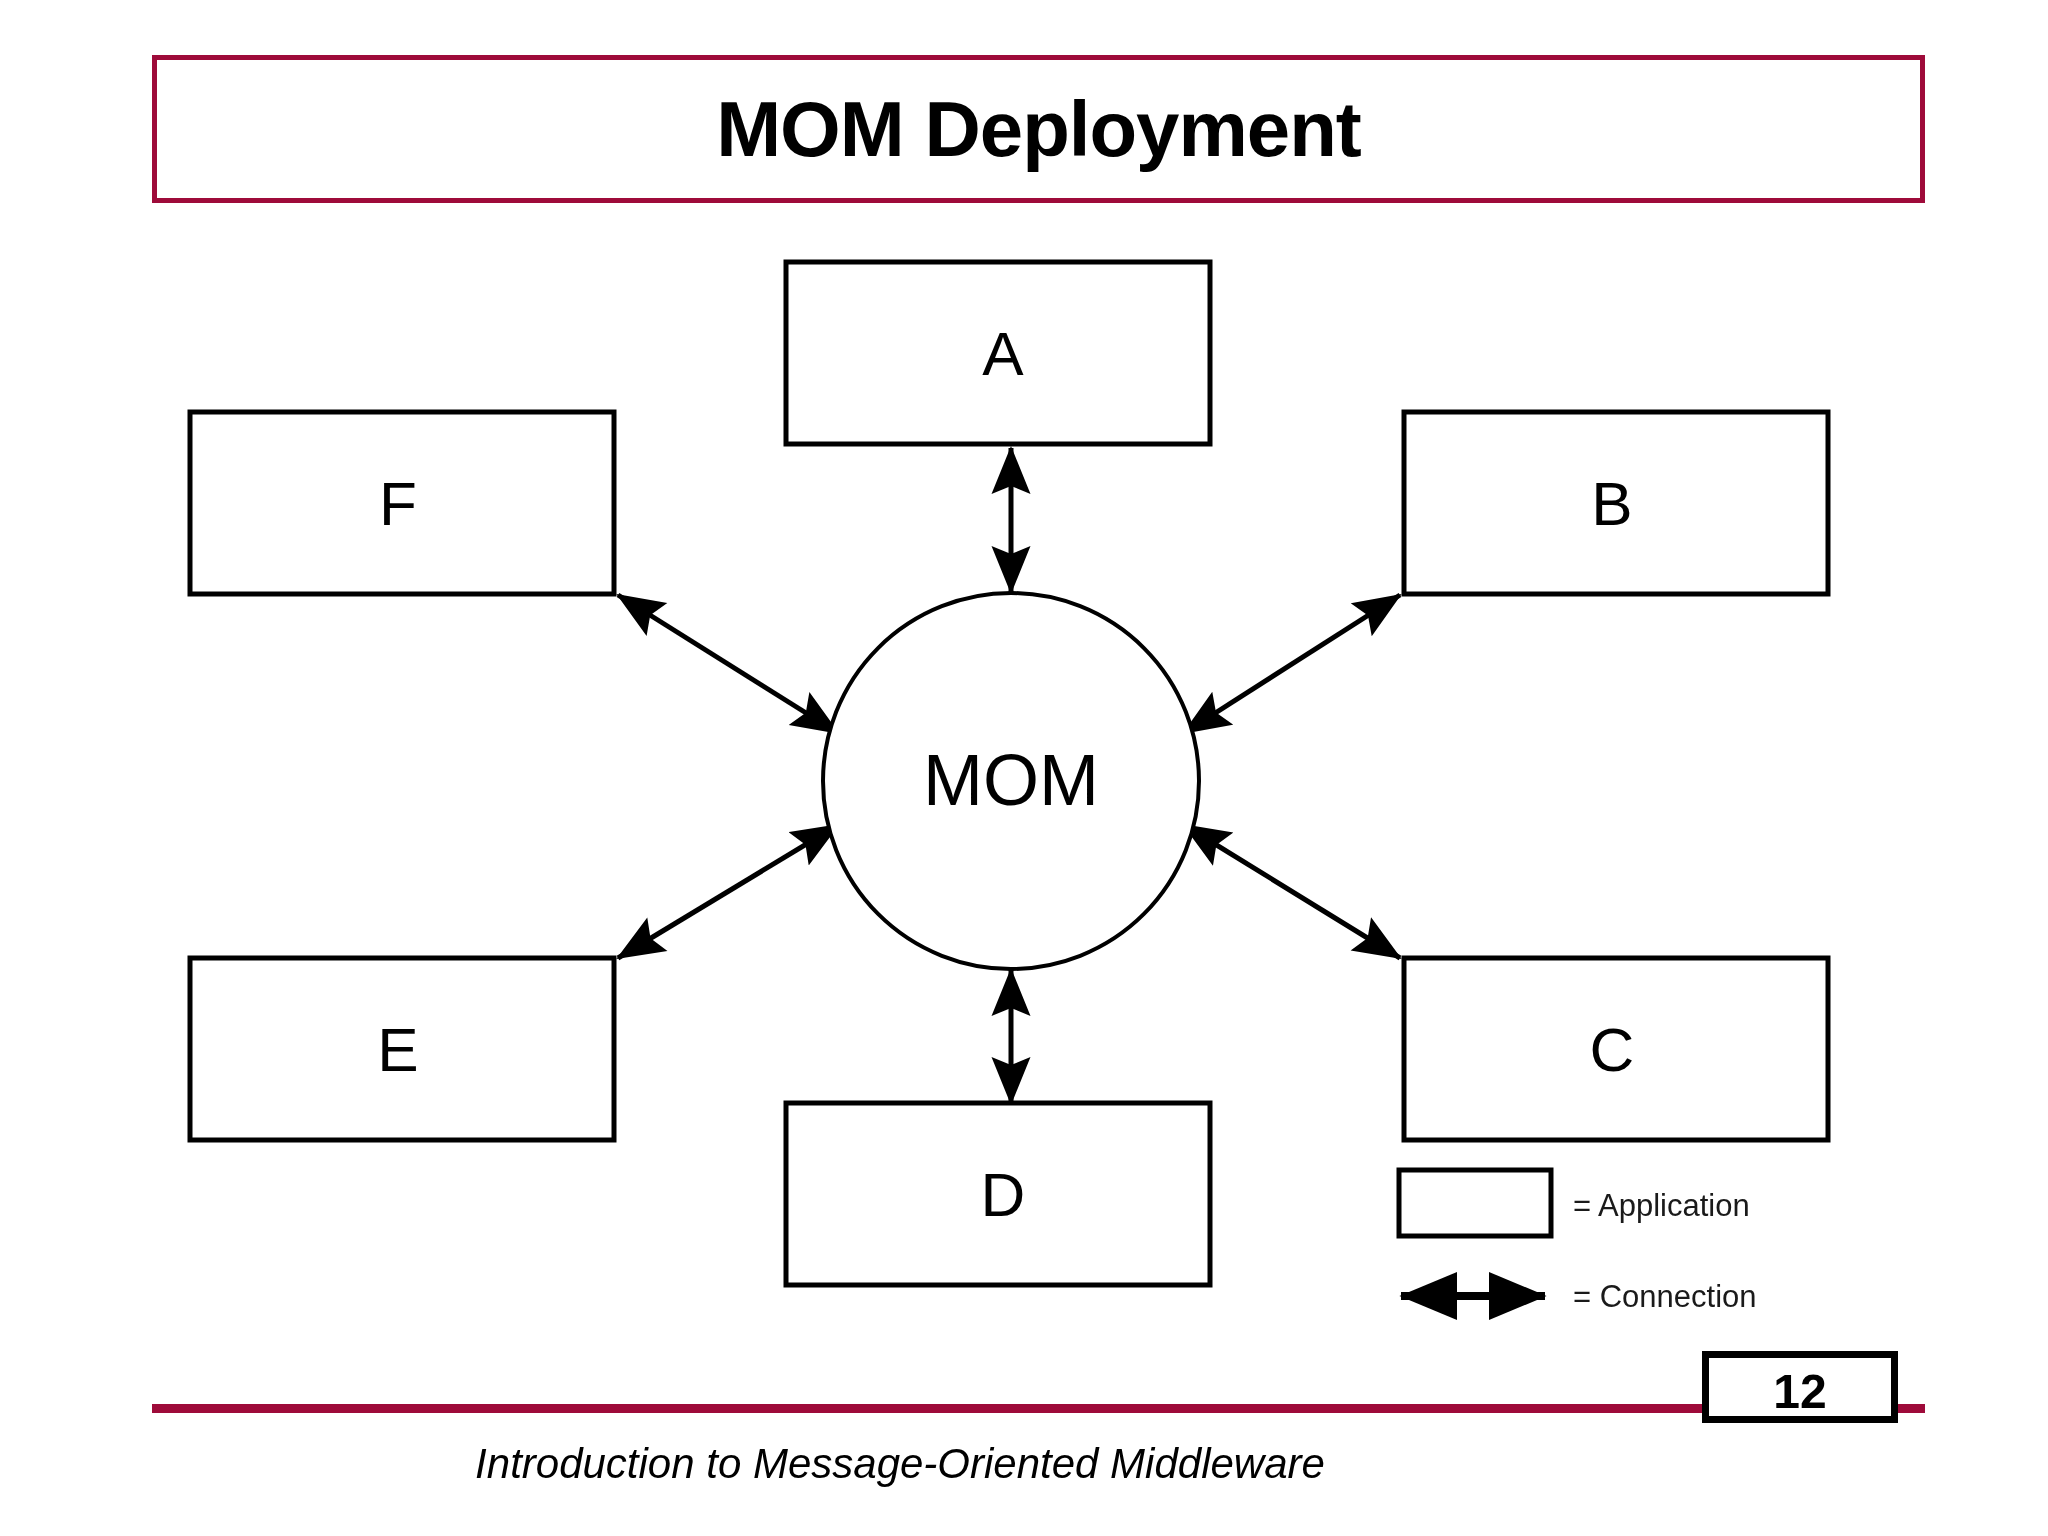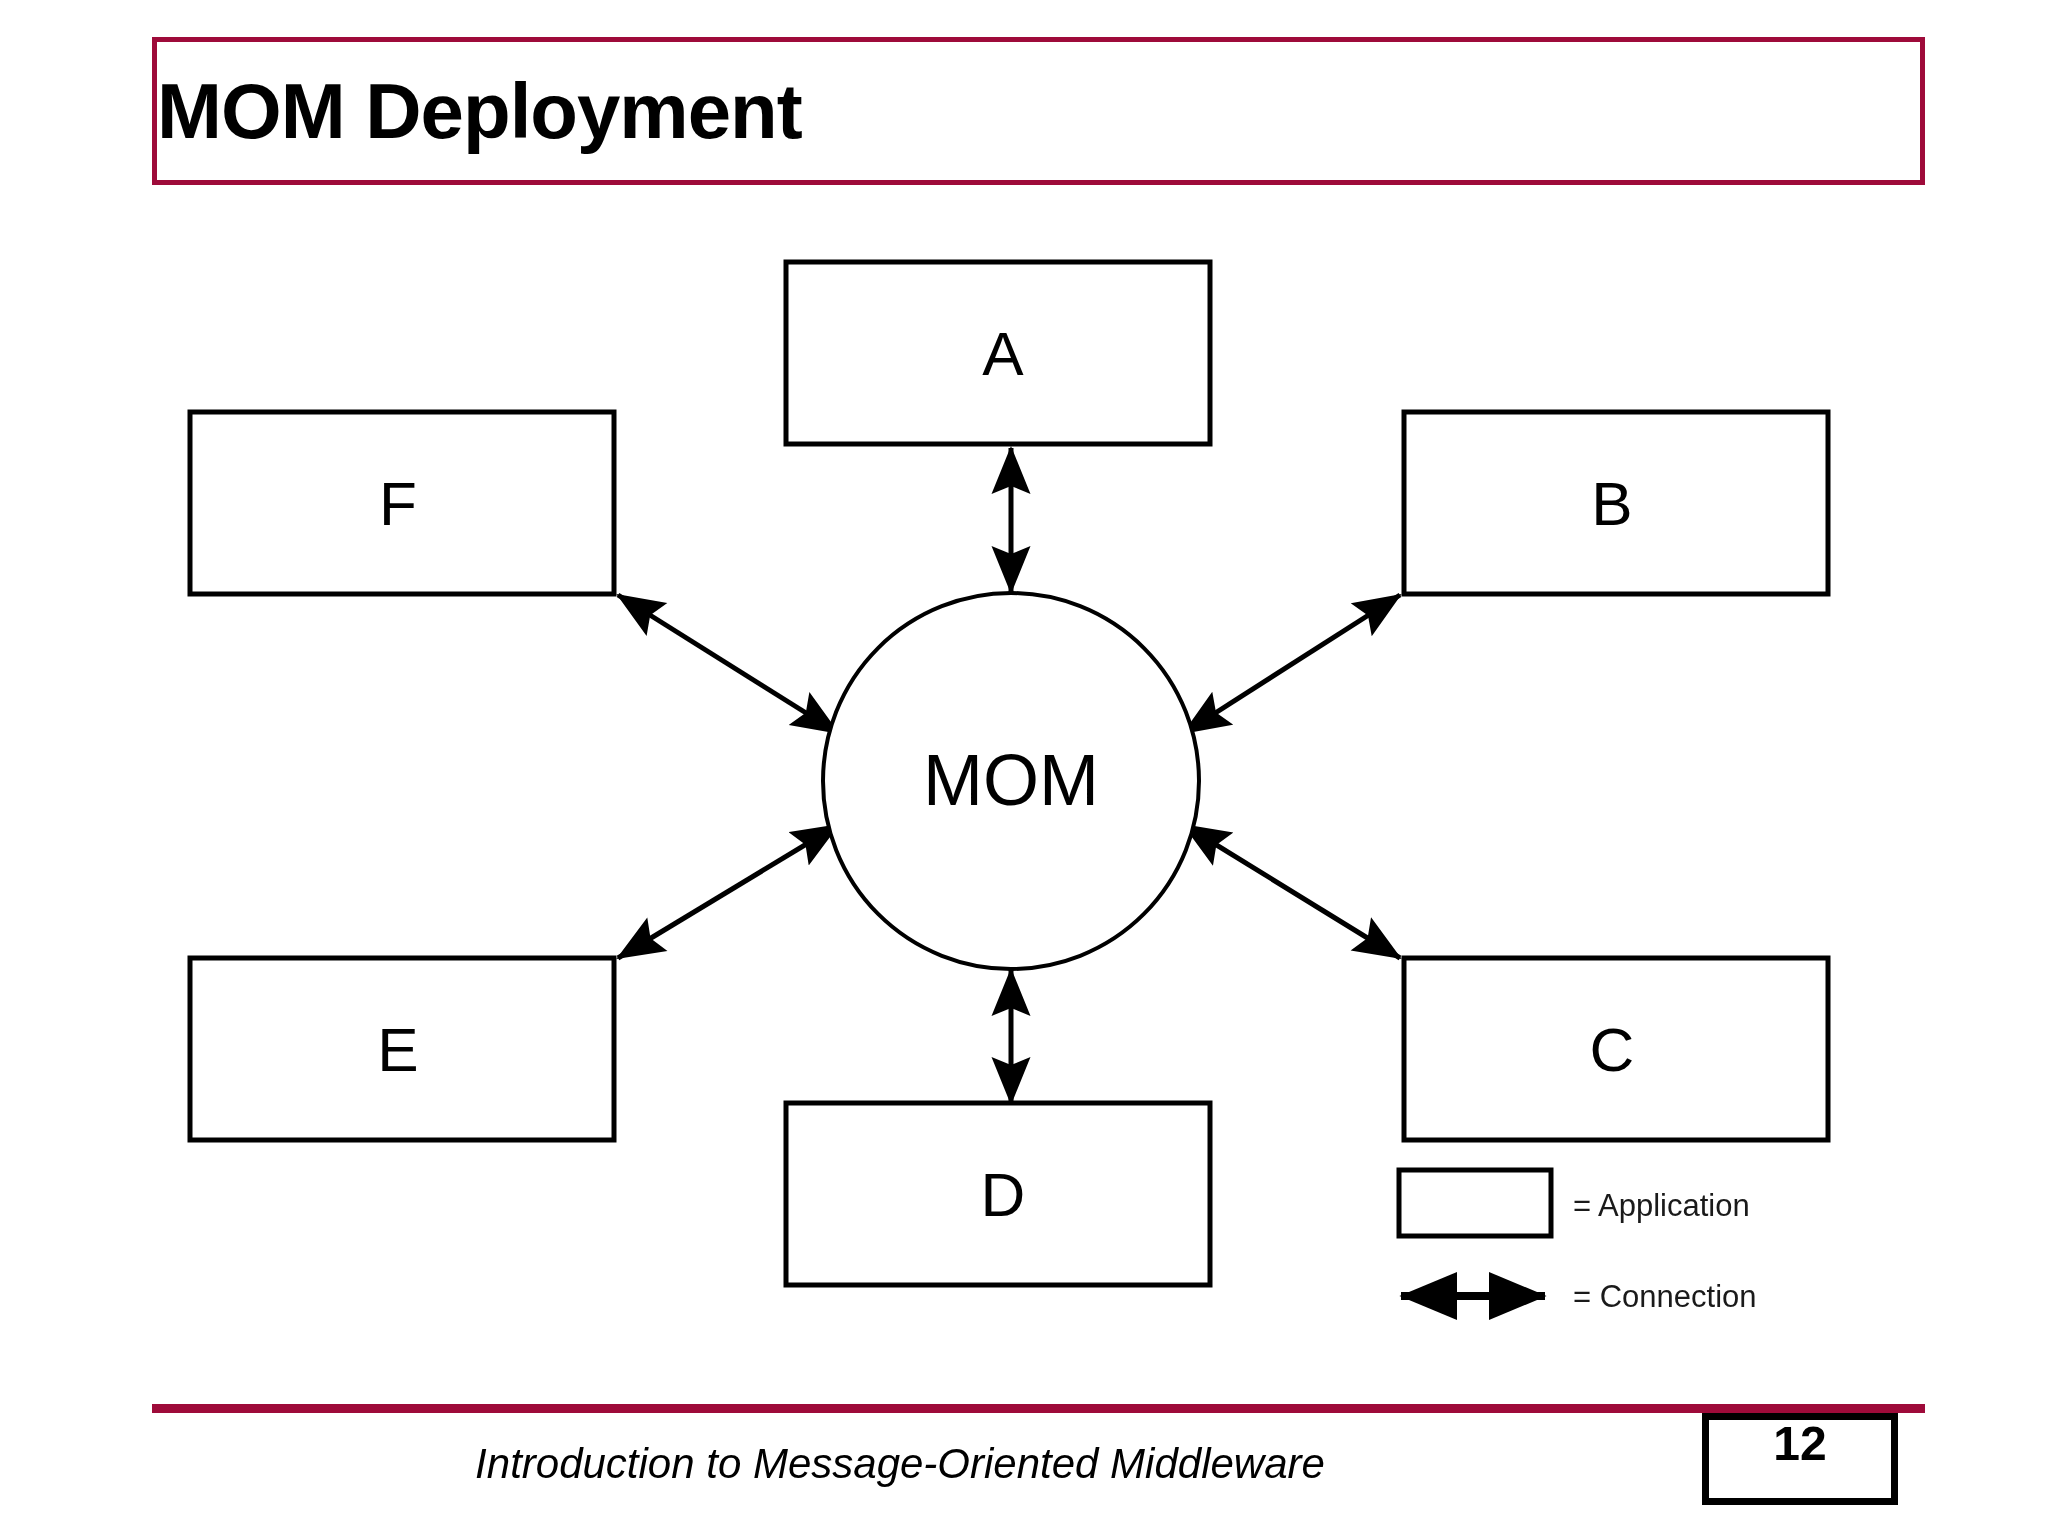--- a/index.html
+++ b/index.html
@@ -13,28 +13,29 @@
     position: relative;
     overflow: hidden;
     font-family: "Liberation Sans", sans-serif;
     color: #000000;
   }
 
   
   #title-bar {
     position: absolute;
     left: 152px;
-    top: 37px;
+    top: 55px;
     width: 1773px;
     height: 148px;
     box-sizing: border-box;
     border: 5px solid #9e0b3a;
     background: #ffffff;
     display: flex;
     align-items: center;
+    justify-content: center;
   }
   #title-text {
     font-size: 78px;
     font-weight: bold;
     letter-spacing: -1px;
     color: #000000;
     line-height: 1;
     white-space: nowrap;
   }
 
@@ -84,28 +85,28 @@
     width: 1800px;
     text-align: center;
     font-size: 42px;
     color: #000000;
     white-space: nowrap;
     font-style: italic;
   }
   #page-box {
     position: absolute;
     left: 1702px;
-    top: 1413px;
+    top: 1351px;
     width: 196px;
-    height: 92px;
+    height: 72px;
     box-sizing: border-box;
     border: 7px solid #000000;
     background: #ffffff;
     display: flex;
-    align-items: flex-start;
+    align-items: flex-end;
     justify-content: center;
   }
   #page-num {
     font-size: 48px;
     font-weight: bold;
     color: #000000;
     line-height: 1;
   }
 </style>
 </head>

